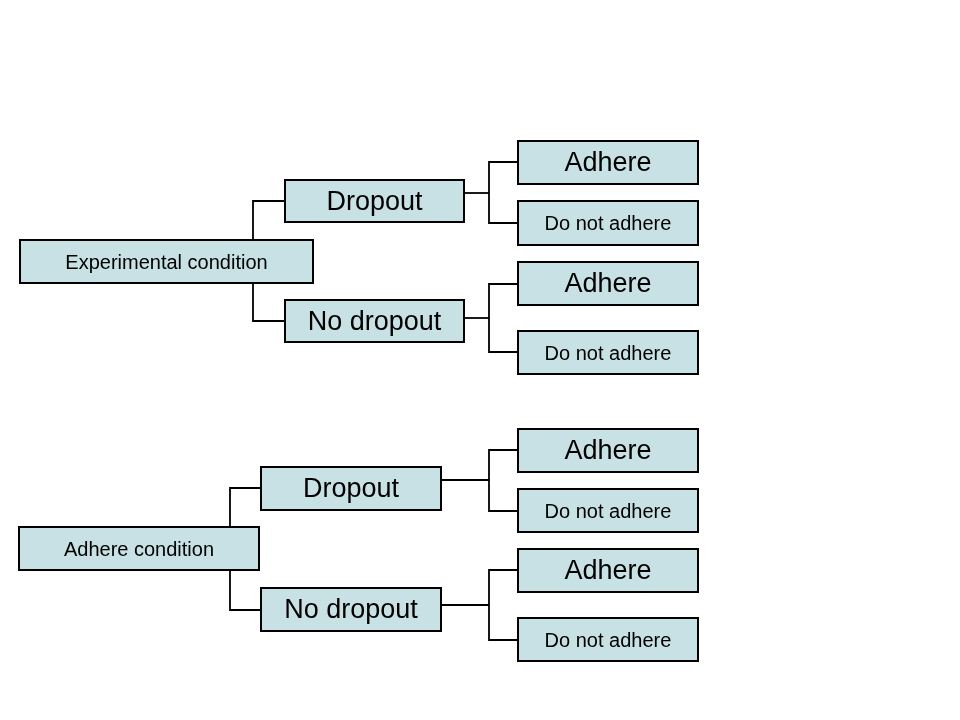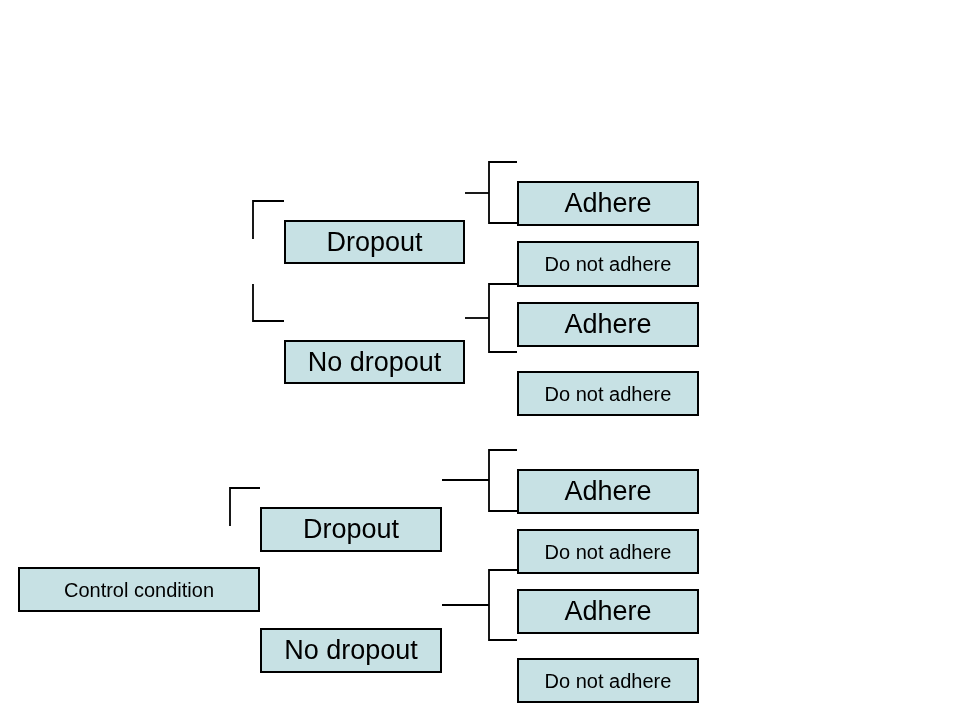--- a/index.html
+++ b/index.html
@@ -17,21 +17,20 @@
   }
   .canvas{position:relative;width:960px;height:720px;background:var(--bg);}
   .connectors{position:absolute;left:0;top:0;width:960px;height:720px;}
   .node{
     position:absolute;box-sizing:border-box;
     background:var(--box-fill);
     border:2px solid var(--box-border);
     display:flex;align-items:center;justify-content:center;
     color:var(--text);font-size:27px;line-height:1;
     white-space:nowrap;
-    margin-top:41px;
   }
   .node.small{font-size:20px;}
   polyline{fill:none;stroke:var(--line);stroke-width:1.8;}
 </style>
 </head>
 <body>
 
 <div class="canvas">
 
   <svg class="connectors" viewBox="0 0 960 720" xmlns="http://www.w3.org/2000/svg">
@@ -48,34 +47,35 @@
     <polyline points="260,488 230,488 230,526"></polyline>
     <polyline points="230,571 230,610 260,610"></polyline>
 
     <polyline points="442,480 489,480"></polyline>
     <polyline points="517,450 489,450 489,511 517,511"></polyline>
 
     <polyline points="442,605 489,605"></polyline>
     <polyline points="517,570 489,570 489,640 517,640"></polyline>
   </svg>
 
+  <div class="node small" style="left:19px;top:239px;width:295px;height:45px;">Experimental condition</div>
 
   <div class="node" style="left:284px;top:179px;width:181px;height:44px;">Dropout</div>
 
   <div class="node" style="left:284px;top:299px;width:181px;height:44px;">No dropout</div>
 
   <div class="node" style="left:517px;top:140px;width:182px;height:45px;">Adhere</div>
 
   <div class="node small" style="left:517px;top:200px;width:182px;height:46px;">Do not adhere</div>
 
   <div class="node" style="left:517px;top:261px;width:182px;height:45px;">Adhere</div>
 
   <div class="node small" style="left:517px;top:330px;width:182px;height:45px;">Do not adhere</div>
 
-  <div class="node small" style="left:18px;top:526px;width:242px;height:45px;">Control condition</div>
+  <div class="node small" style="left:18px;top:526px;width:242px;height:45px;">Adhere condition</div>
 
   <div class="node" style="left:260px;top:466px;width:182px;height:45px;">Dropout</div>
 
   <div class="node" style="left:260px;top:587px;width:182px;height:45px;">No dropout</div>
 
   <div class="node" style="left:517px;top:428px;width:182px;height:45px;">Adhere</div>
 
   <div class="node small" style="left:517px;top:488px;width:182px;height:45px;">Do not adhere</div>
 
   <div class="node" style="left:517px;top:548px;width:182px;height:45px;">Adhere</div>

